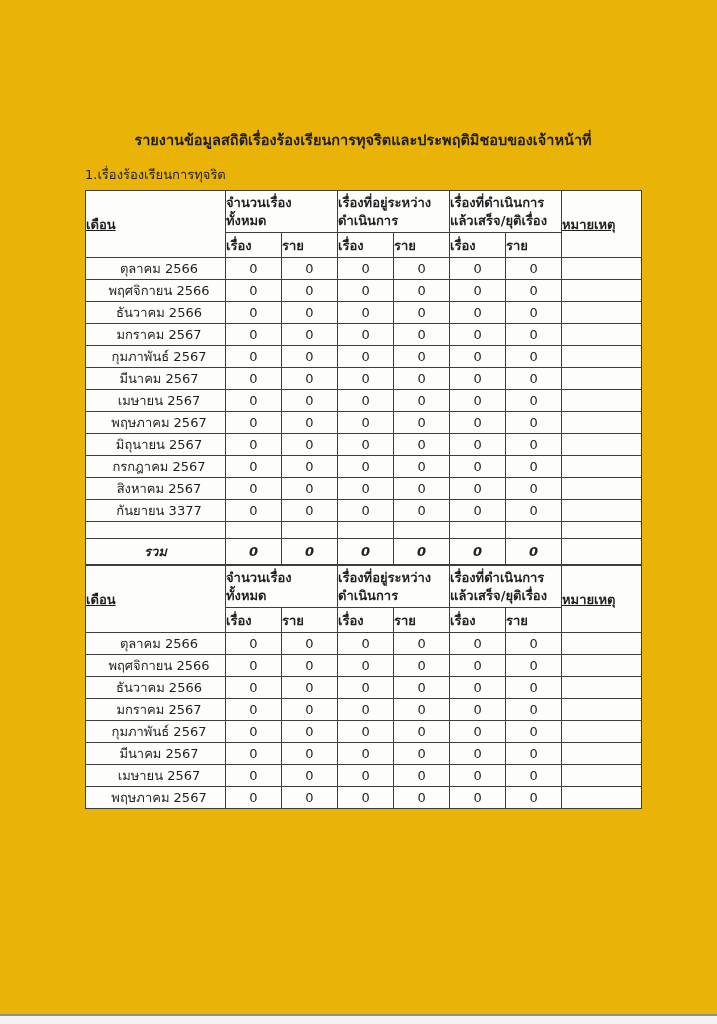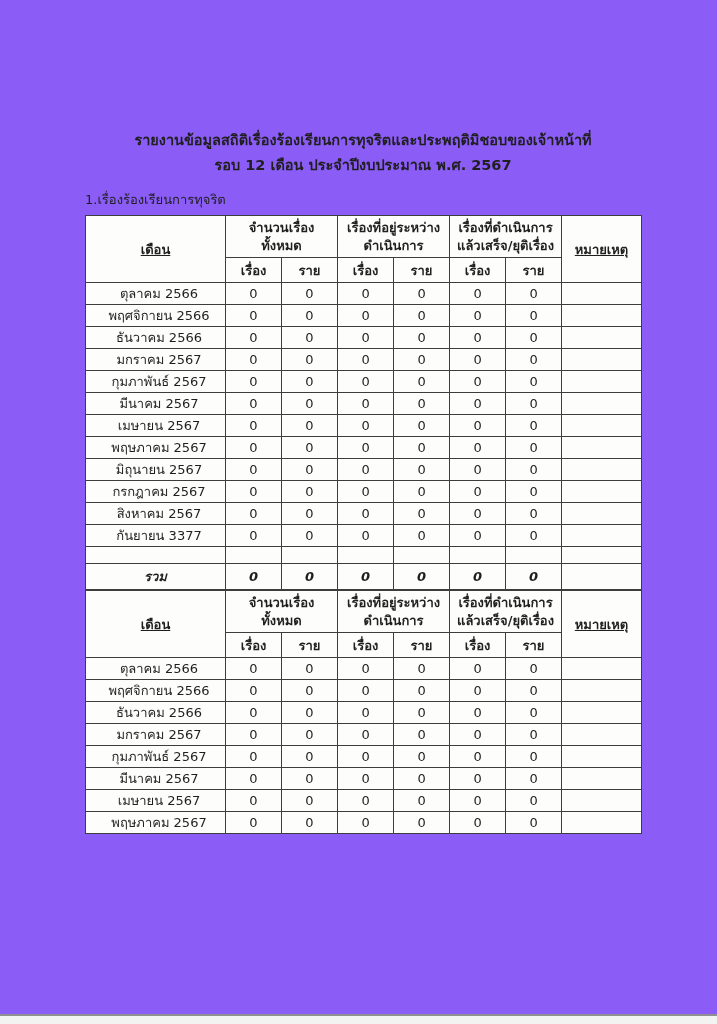--- a/index.html
+++ b/index.html
@@ -4,21 +4,21 @@
 <style>
   * { margin: 0; padding: 0; box-sizing: border-box; }
   html, body { background: #e9e9e7; }
   body { font-family: "DejaVu Sans", sans-serif; }
 
   .sheet {
     position: relative;
     width: 717px;
     height: 1024px;
     margin: 0 auto;
-    background: #8b5cf6;
+    background: #eab308;
     color: #1f1f1f;
     overflow: hidden;
   }
 
   .content {
     position: absolute;
     left: 85px;
     top: 128px;
     width: 556px;
   }
@@ -43,21 +43,21 @@
     width: 100%;
     border-collapse: collapse;
     table-layout: fixed;
     background: #fdfdfc;
   }
   table.report th, table.report td {
     border: 1px solid #3d3d3d;
     font-size: 13px;
     vertical-align: middle;
   }
-  thead th { font-weight: bold; text-align: center; }
+  thead th { font-weight: bold; text-align: left; }
   th.group-header {
     height: 42px;
     white-space: pre-line;
     line-height: 1.32;
     font-size: 13px;
   }
   tr.sub-header th { height: 25px; }
   th.month-header, th.remark-header { font-size: 13px; text-decoration: underline; }
 
   tbody td { height: 22px; }
@@ -85,21 +85,20 @@
   }
 </style>
 </head>
 <body>
 
 <div class="sheet">
   <div class="content">
 
     <div class="title-block">
       <div class="title-line">รายงานข้อมูลสถิติเรื่องร้องเรียนการทุจริตและประพฤติมิชอบของเจ้าหน้าที่</div>
-      <div class="title-line">รอบ 12 เดือน ประจำปีงบประมาณ พ.ศ. 2567</div>
     </div>
 
     <div class="section-label">1.เรื่องร้องเรียนการทุจริต</div>
 
     <table class="report">
       <colgroup>
         <col style="width:140px">
         <col style="width:56px">
           <col style="width:56px">
         <col style="width:56px">

